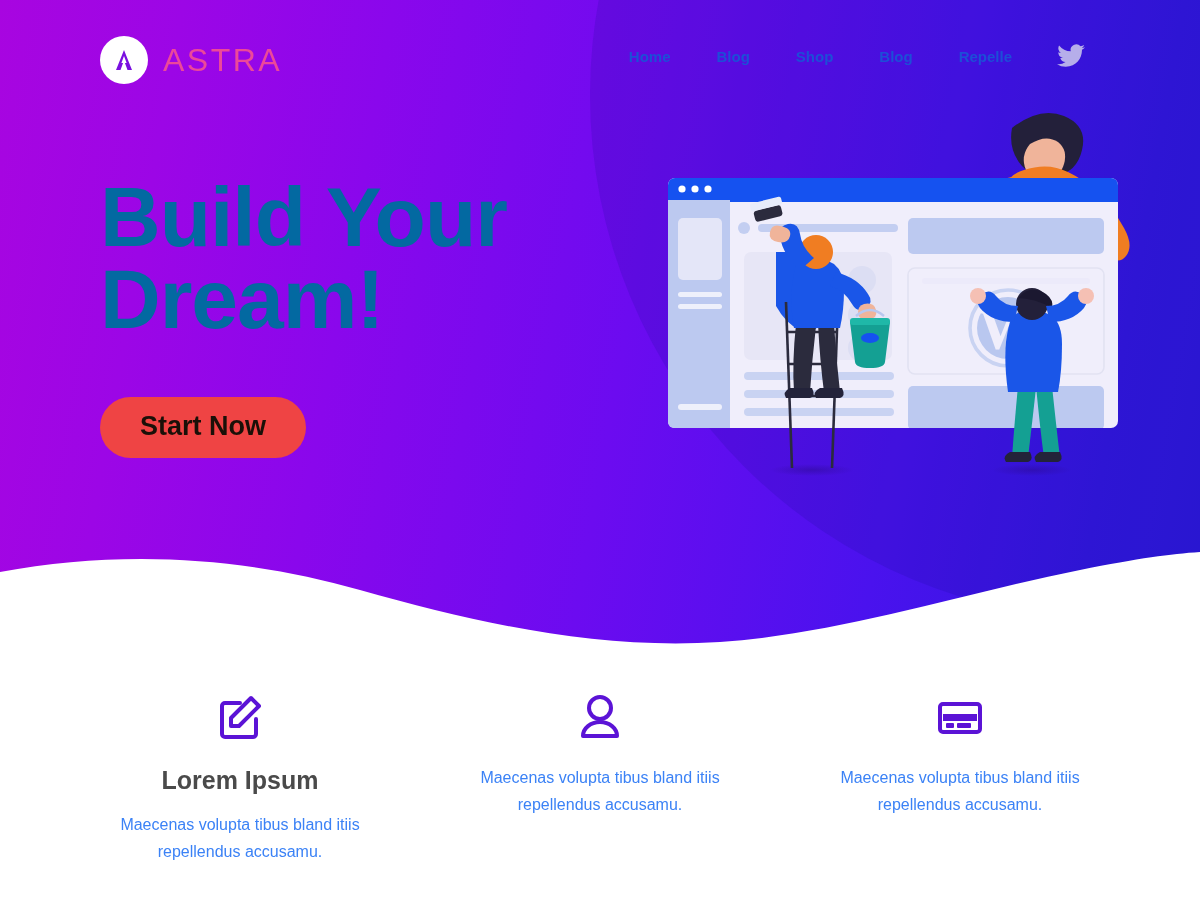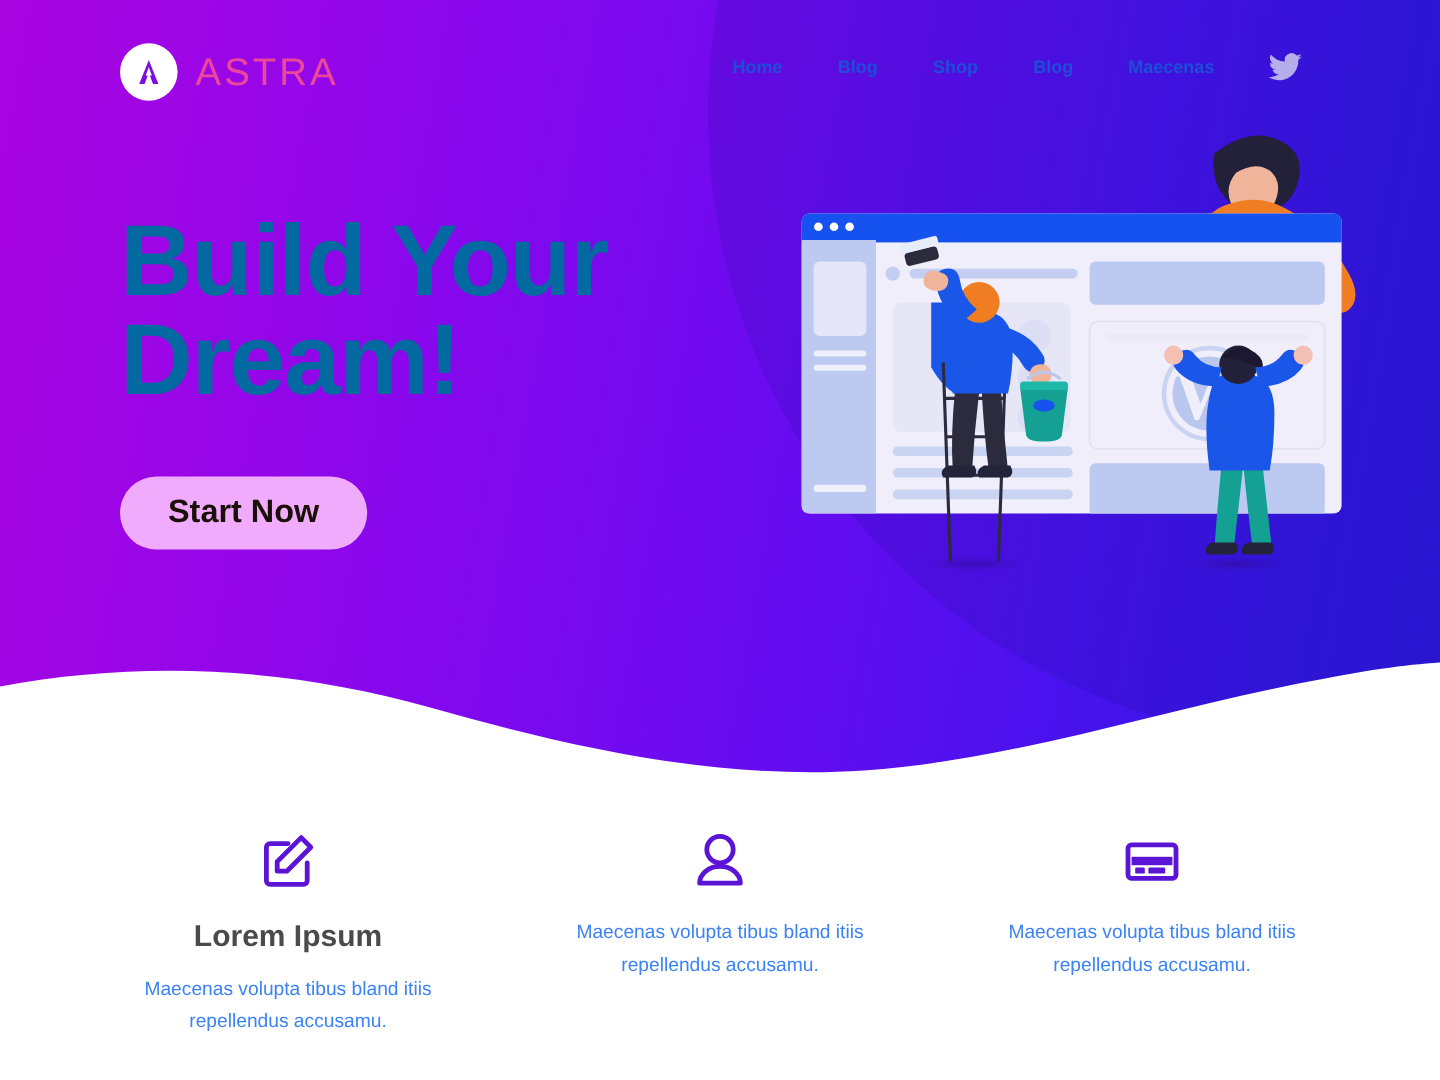--- a/index.html
+++ b/index.html
@@ -61,21 +61,21 @@
   .nav .twitter { padding-left: 22px; display: flex; align-items: center; }
 
   
   .hero-copy { position: absolute; left: 100px; top: 176px; z-index: 5; }
   .headline {
     color: #0369a1; font-size: 84px; font-weight: bold;
     line-height: 0.98; letter-spacing: -1px;
   }
   .cta {
     display: inline-block; margin-top: 56px;
-    background: #f0abfc; color: #1a1008;
+    background: #ef4444; color: #1a1008;
     font-size: 27px; font-weight: bold;
     padding: 16px 40px 18px; border: none; border-radius: 40px;
     cursor: pointer; line-height: 1;
   }
 
   
   .illus { position: absolute; left: 640px; top: 100px; width: 520px; height: 470px; z-index: 4; }
 
   
   .features {
@@ -238,21 +238,21 @@
           </svg>
         </span>
         <span class="brand-name">ASTRA</span>
       </div>
 
       <nav class="nav">
         <a href="#">Home</a>
         <a href="#">Blog</a>
         <a href="#">Shop</a>
         <a href="#">Blog</a>
-        <a href="#">Maecenas</a>
+        <a href="#">Repelle</a>
         <a href="#" class="twitter">
           <svg width="28" height="24" viewBox="0 0 24 20">
             <path d="M24 2.4a9.6 9.6 0 0 1-2.8.8A4.9 4.9 0 0 0 23.3.5a9.7 9.7 0 0 1-3.1 1.2A4.85 4.85 0 0 0 11.8 6a13.8 13.8 0 0 1-10-5.1 4.9 4.9 0 0 0 1.5 6.5 4.8 4.8 0 0 1-2.2-.6v.06a4.86 4.86 0 0 0 3.9 4.76 4.9 4.9 0 0 1-2.2.08 4.86 4.86 0 0 0 4.5 3.37A9.74 9.74 0 0 1 0 17.06a13.75 13.75 0 0 0 7.5 2.2c9 0 13.9-7.46 13.9-13.93 0-.21 0-.42-.02-.63A9.9 9.9 0 0 0 24 2.4z" fill="#b6aeea"></path>
           </svg>
         </a>
       </nav>
     </div>
   </div>
 
   <div class="features">

